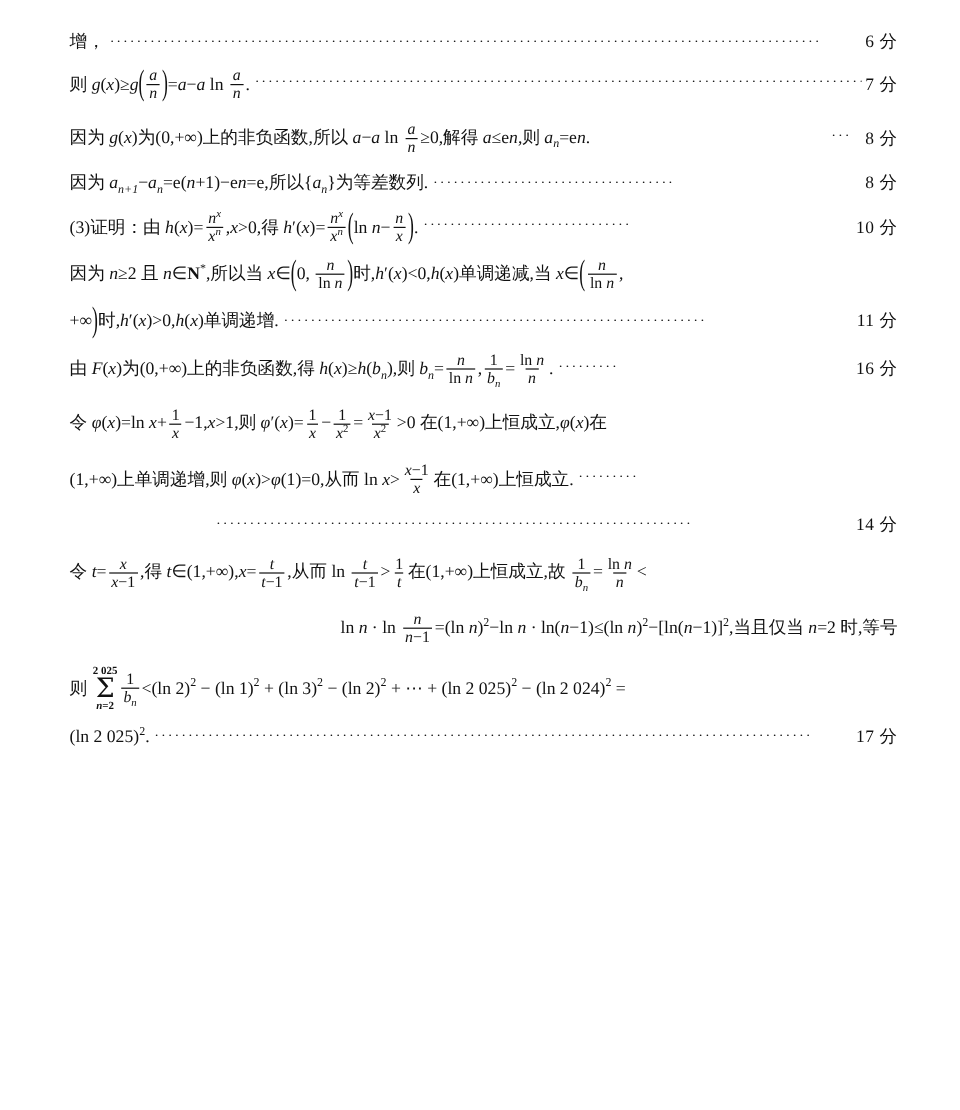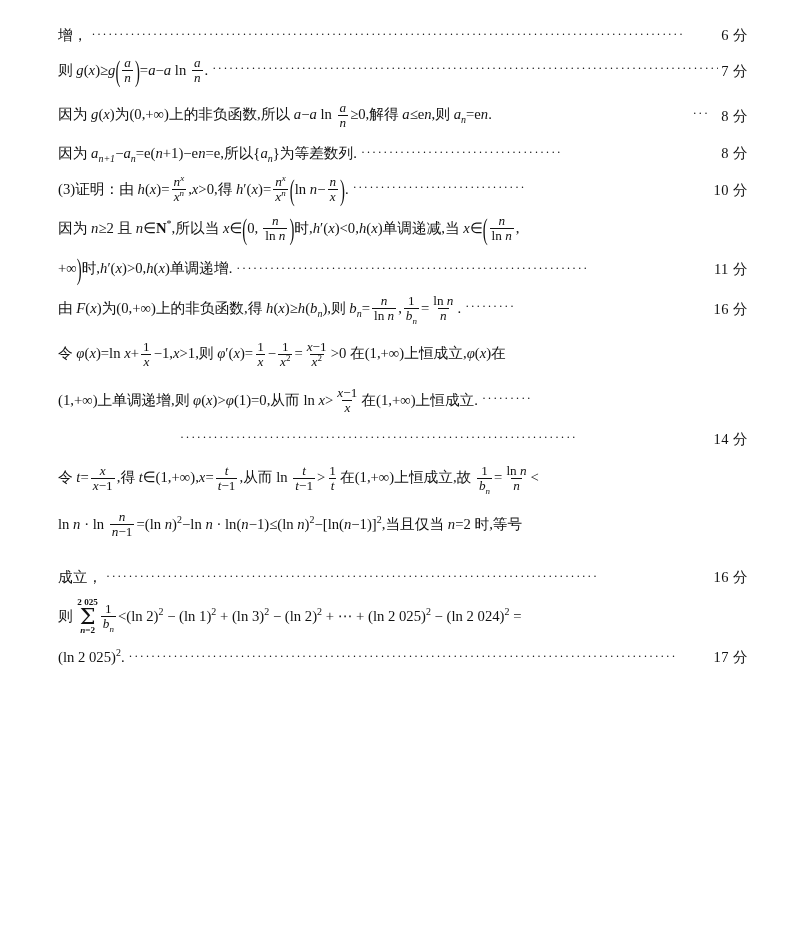--- a/index.html
+++ b/index.html
@@ -234,34 +234,29 @@
         </span>在(1,+∞)上恒成立,故&nbsp;<span class="frac">
           <span class="num">1</span>
           <span class="den"><span class="mi">b</span><span class="sub mi">n</span></span>
         </span>=<span class="frac">
           <span class="num">ln&nbsp;<span class="mi">n</span></span>
           <span class="den mi">n</span>
         </span>&lt;
     </span>
   </div>
 
-  <div class="line tall" style="margin-bottom:30px;">
+  <div class="line tall" style="margin-bottom:17px;justify-content:flex-end;">
     <span class="body-txt">
       ln&nbsp;<span class="mi">n</span>&nbsp;·&nbsp;ln&nbsp;<span class="frac">
           <span class="num mi">n</span>
           <span class="den"><span class="mi">n</span>−1</span>
         </span>=(ln&nbsp;<span class="mi">n</span>)<span class="sup">2</span>−ln&nbsp;<span class="mi">n</span>&nbsp;·&nbsp;ln(<span class="mi">n</span>−1)≤(ln&nbsp;<span class="mi">n</span>)<span class="sup">2</span>−[ln(<span class="mi">n</span>−1)]<span class="sup">2</span>,当且仅当&nbsp;<span class="mi">n</span>=2 时,等号
     </span>
   </div>
 
-  <div class="line" style="margin-bottom:14px;">
-    <span class="body-txt">成立，</span>
-    <span class="dots">························································································</span>
-    <span class="score">16 分</span>
-  </div>
 
   <div class="line tall" style="margin-bottom:14px;">
     <span class="body-txt">
       则&nbsp;<span class="sigma">
           <span class="mr">2 025</span>
           <span class="big">Σ</span>
           <span class="mr"><span class="mi">n</span>=2</span>
         </span><span class="frac">
           <span class="num">1</span>
           <span class="den"><span class="mi">b</span><span class="sub mi">n</span></span>

